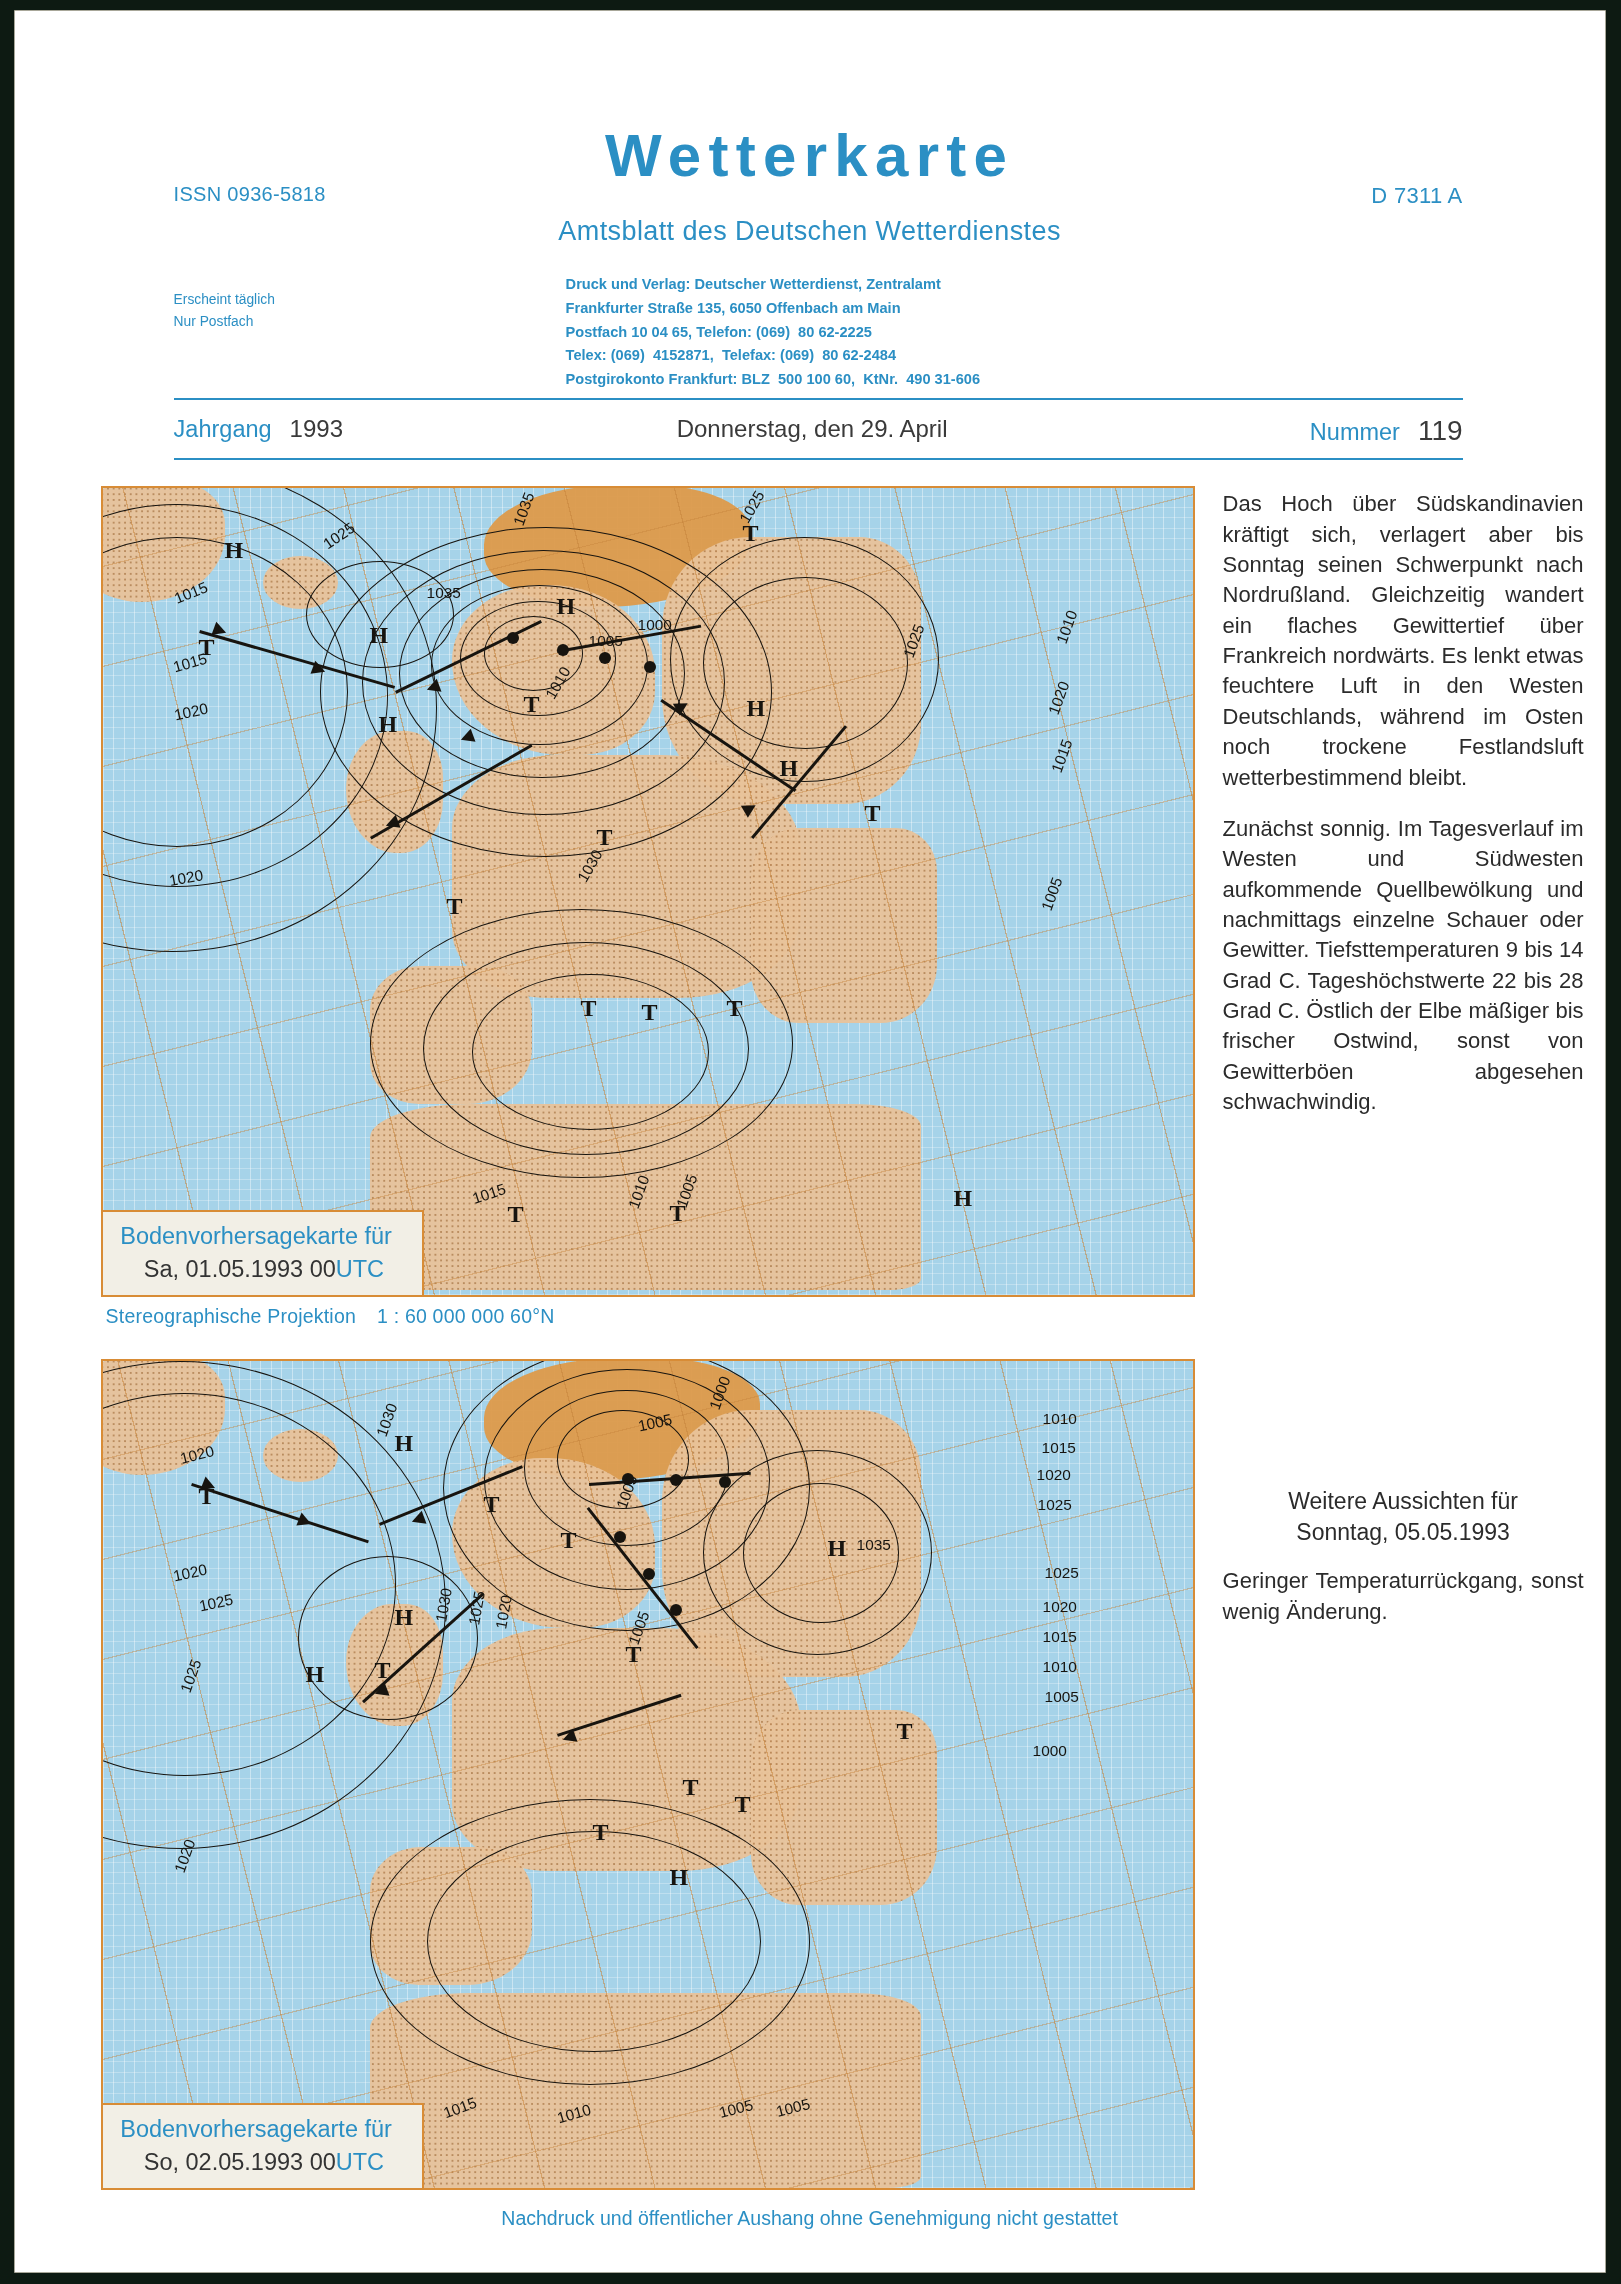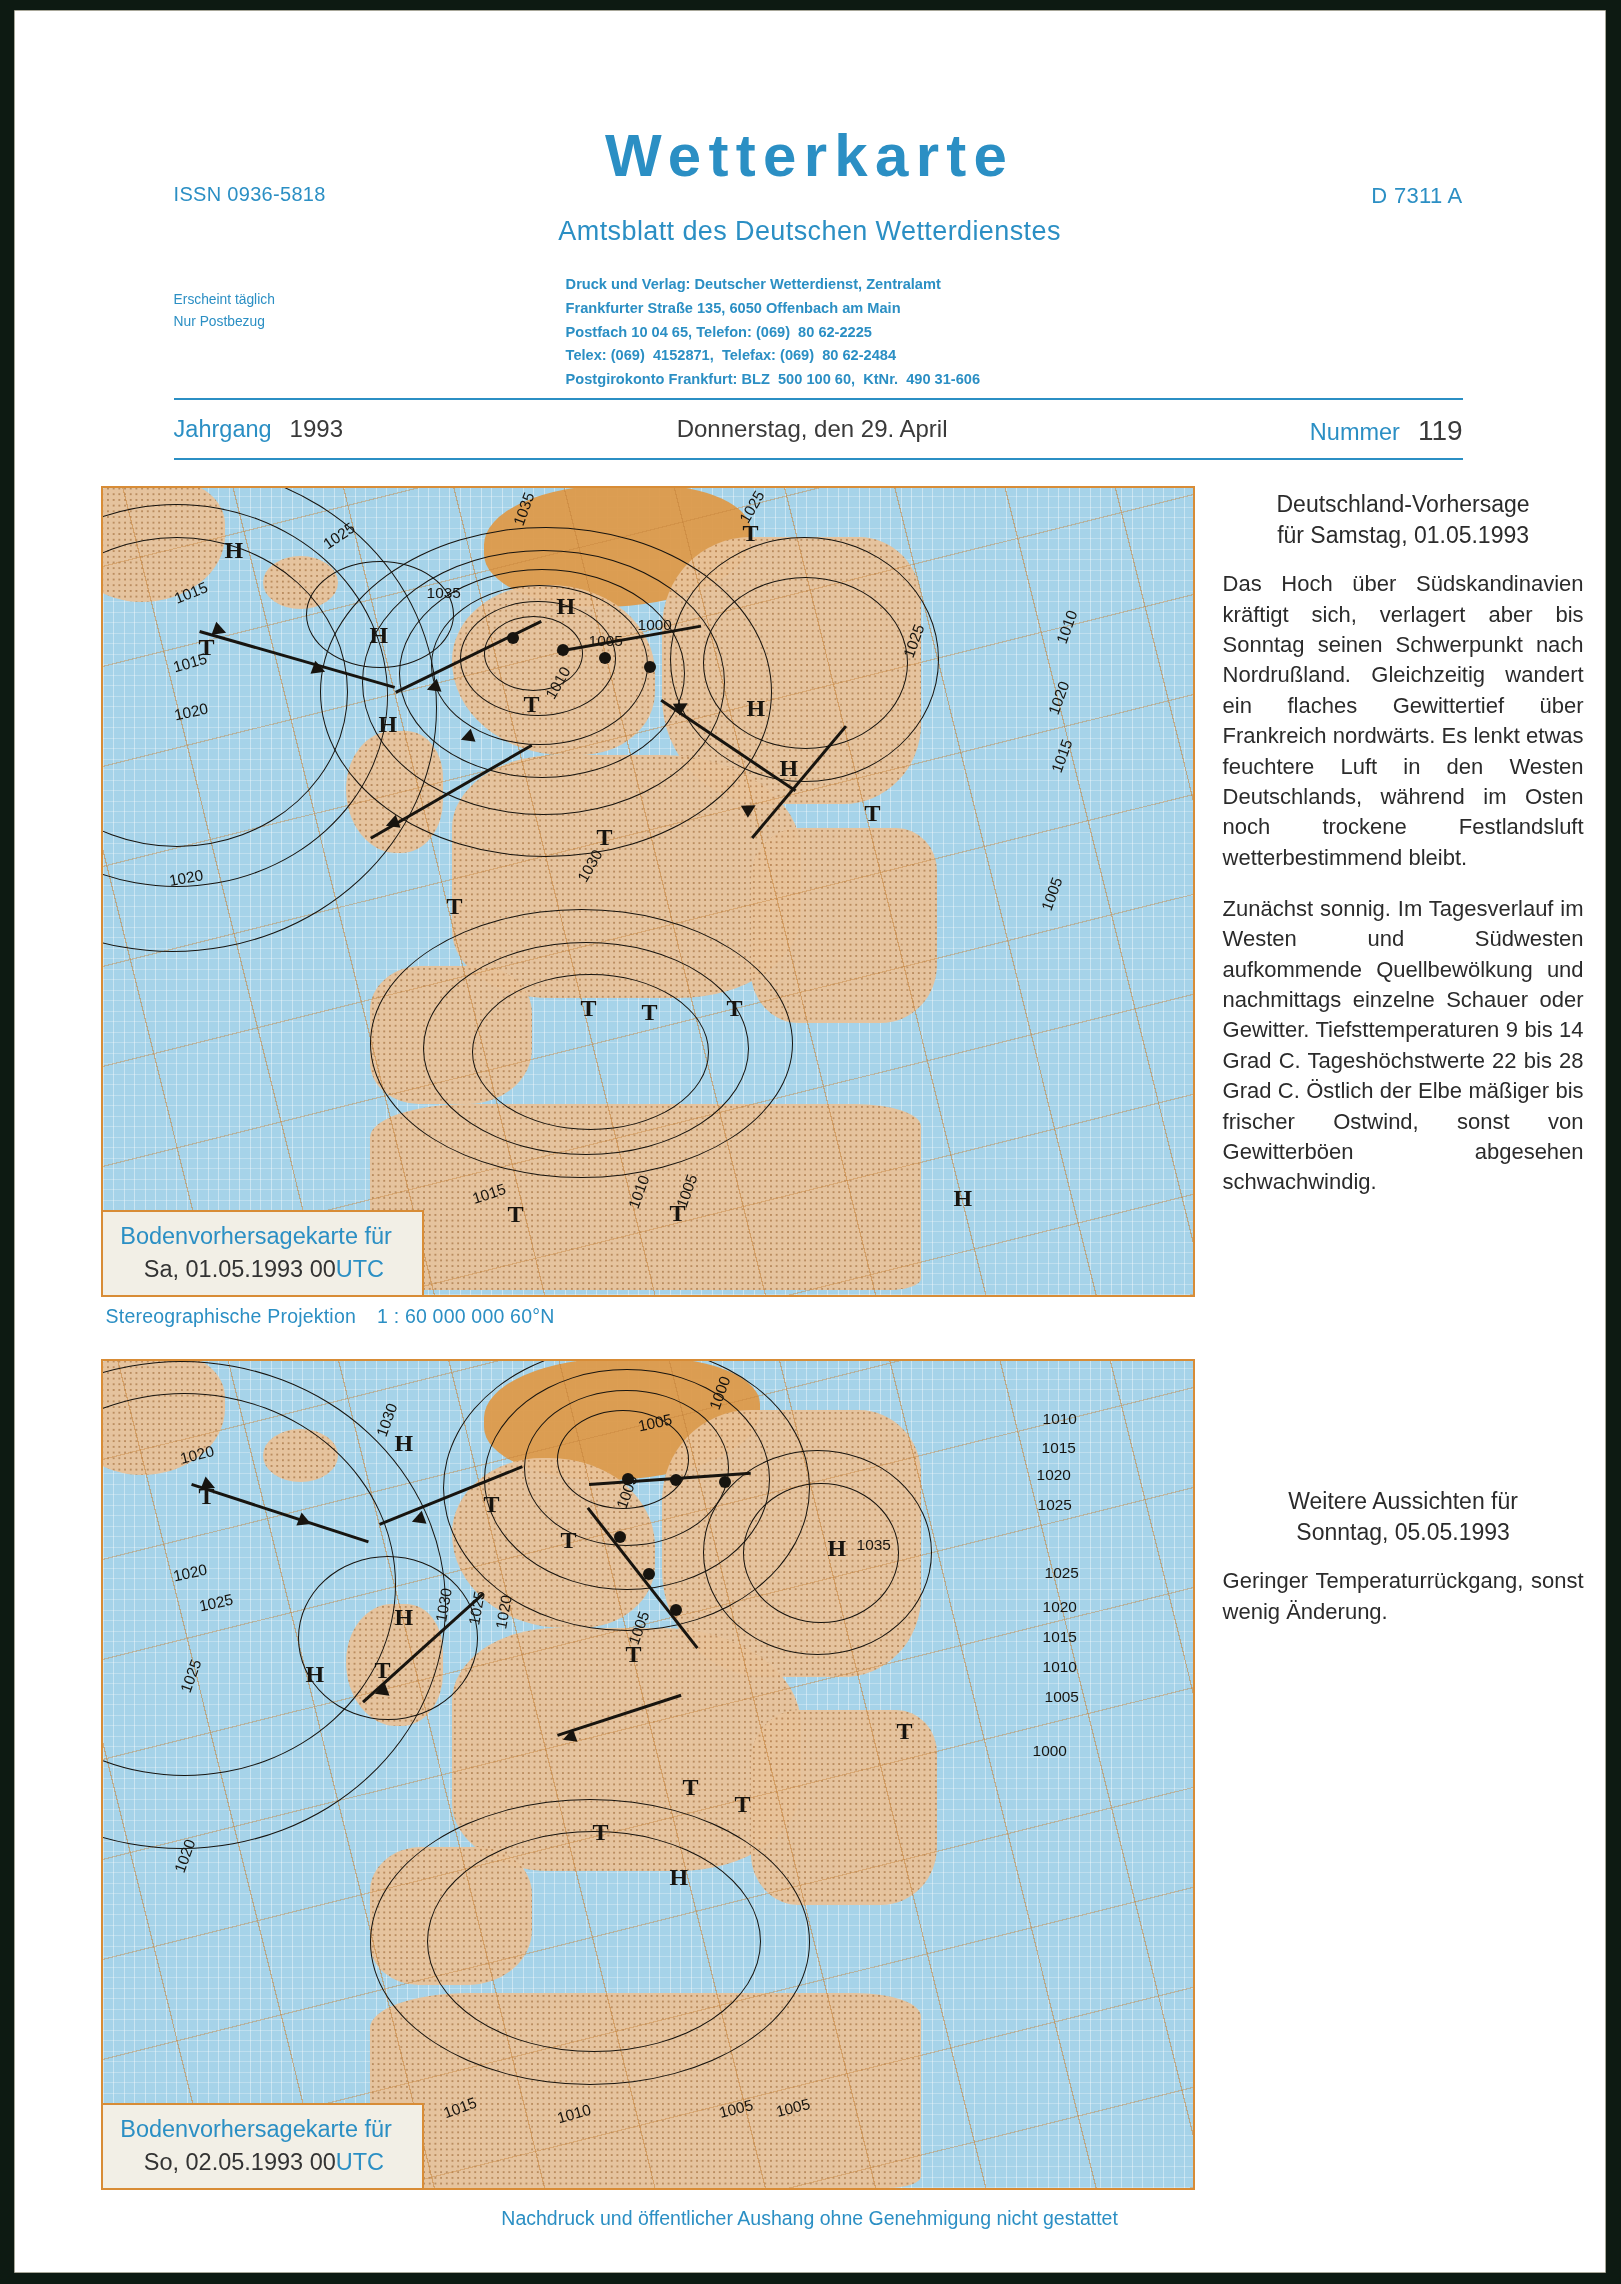--- a/index.html
+++ b/index.html
@@ -189,21 +189,21 @@
 <div class="page">
 
   <div class="masthead">
     <div class="issn">ISSN 0936-5818</div>
     <div class="dnum">D 7311 A</div>
     <div class="title">Wetterkarte</div>
     <div class="subtitle">Amtsblatt des Deutschen Wetterdienstes</div>
 
     <div class="leftnote">
       <div>Erscheint täglich</div>
-      <div>Nur Postbezug</div>
+      <div>Nur Postfach</div>
     </div>
 
     <div class="imprint">
       <div>Druck und Verlag: Deutscher Wetterdienst, Zentralamt</div>
       <div>Frankfurter Straße 135, 6050 Offenbach am Main</div>
       <div>Postfach 10 04 65, Telefon: (069)  80 62-2225</div>
       <div>Telex: (069)  4152871,  Telefax: (069)  80 62-2484</div>
       <div>Postgirokonto Frankfurt: BLZ  500 100 60,  KtNr.  490 31-606</div>
     </div>
 
@@ -415,22 +415,20 @@
     <div class="plab" style="left:616px; top:739px; transform:rotate(-14deg);">1005</div>
     <div class="plab" style="left:673px; top:738px; transform:rotate(-14deg);">1005</div>
 
     <div class="maplabel">
       <div class="l1">Bodenvorhersagekarte für</div>
       <div class="l2"><span>So, 02.05.1993 00</span><span class="utc">UTC</span></div>
     </div>
   </div>
 
   <div class="col" id="col1">
-    <h3 style="white-space:pre-line;">Deutschland-Vorhersage
-für Samstag, 01.05.1993</h3>
     <p>Das Hoch über Südskandinavien kräftigt sich, verlagert aber bis Sonntag seinen Schwerpunkt nach Nordrußland.  Gleichzeitig wandert ein flaches Gewittertief über Frankreich nordwärts. Es lenkt etwas feuchtere Luft in den Westen Deutschlands, während im Osten noch trockene Festlandsluft wetterbestimmend bleibt.</p>
     <p>Zunächst sonnig. Im Tagesverlauf im Westen und Südwesten aufkommende Quellbewölkung und nachmittags einzelne Schauer oder Gewitter. Tiefsttemperaturen 9 bis 14 Grad C. Tageshöchstwerte 22 bis 28 Grad C. Östlich der Elbe mäßiger bis frischer Ostwind, sonst von Gewitterböen abgesehen schwachwindig.</p>
   </div>
 
   <div class="col" id="col2">
     <h3 style="white-space:pre-line;">Weitere Aussichten für
 Sonntag, 05.05.1993</h3>
     <p>Geringer Temperaturrückgang, sonst wenig Änderung.</p>
   </div>
 

